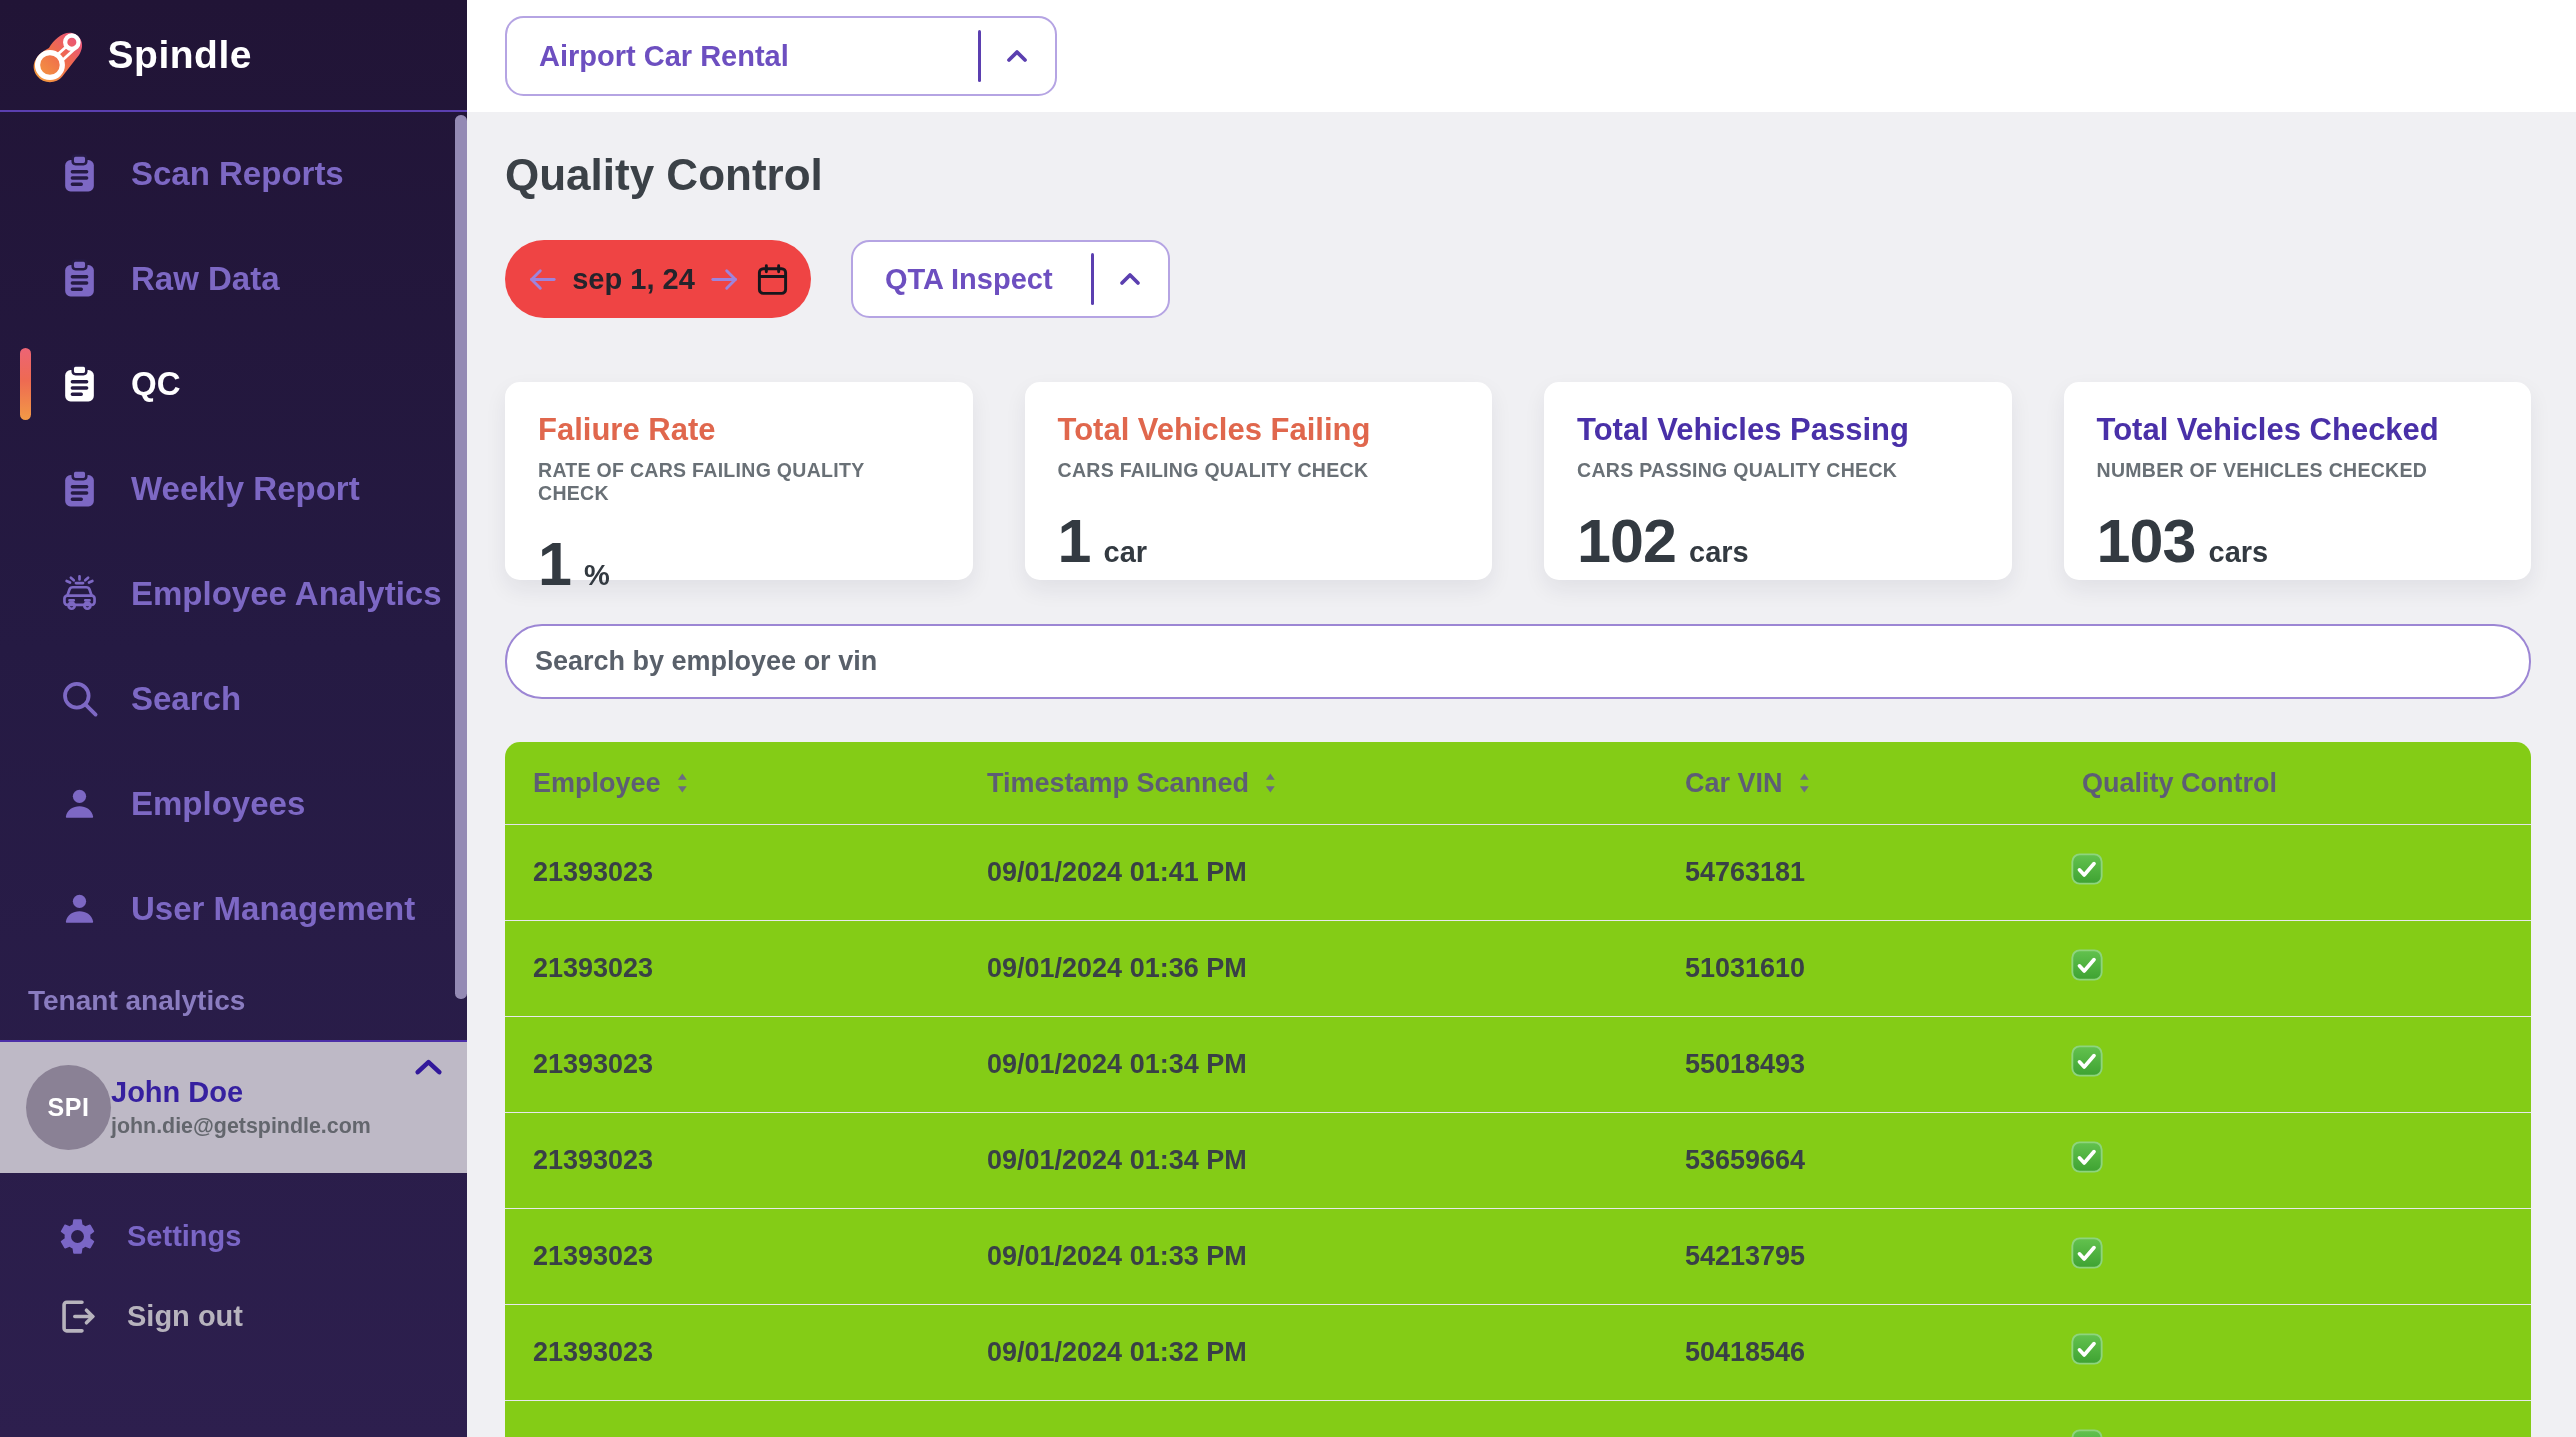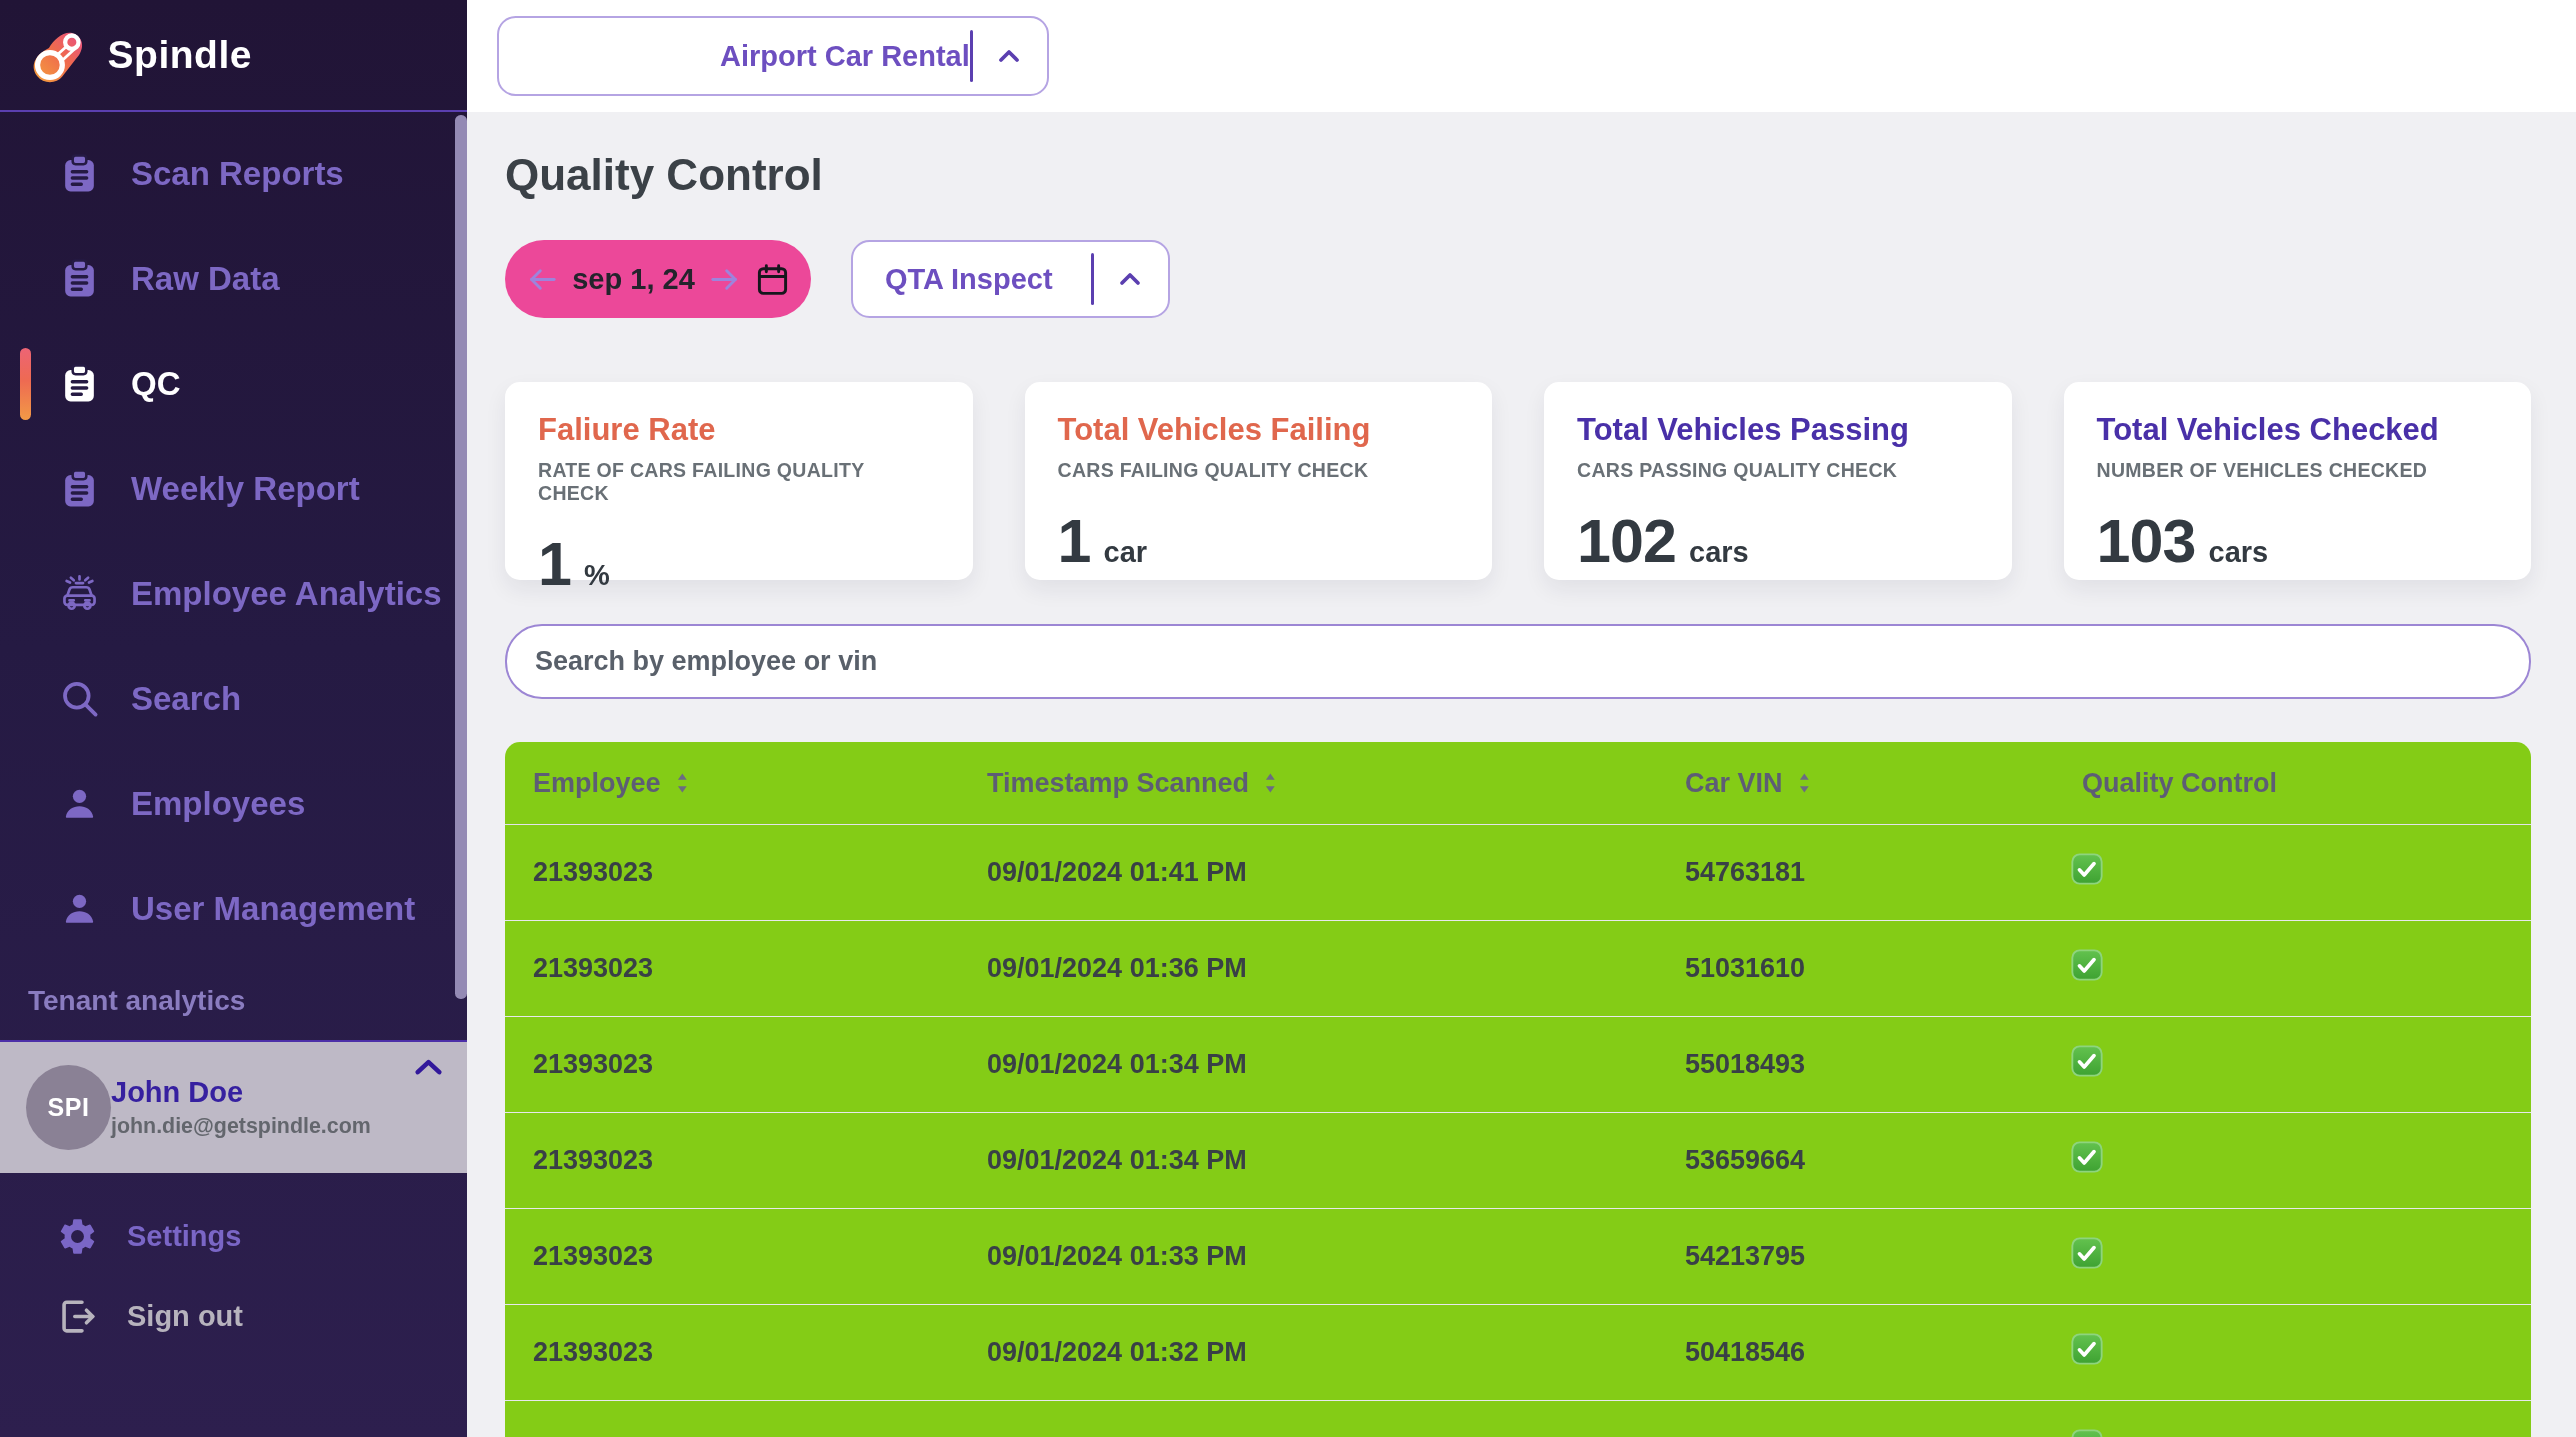--- a/index.html
+++ b/index.html
@@ -71,41 +71,41 @@
   .footer-item.signout { color: #b7b3bd; }
   .sidebar-scrollbar {
     position: absolute; top: 115px; right: 0; width: 12px; height: 884px;
     background: #948ab4; border-radius: 5.6px;
   }
 
   
   .main { flex: 1 1 auto; display: flex; flex-direction: column; background: #f0f0f3; }
   .topbar {
     height: 112px; flex: 0 0 112px; background: #ffffff;
-    display: flex; align-items: center; padding-left: 30px; text-align: right;
+    display: flex; align-items: center; padding-left: 38px;
   }
   .select {
     height: 80px; background: #ffffff; border: 2.3px solid var(--border-lav);
     border-radius: 18.6px; display: flex; align-items: center; cursor: pointer;
   }
   .select.tenant { width: 552px; }
   .select.qta { width: 319px; height: 78px; }
   .select-label {
     flex: 1 1 auto; padding-left: 32px; color: var(--purple-text);
     font-size: 29px; font-weight: 800;
   }
   .select-divider { width: 2.8px; height: 52px; background: var(--purple); border-radius: 1.9px; }
   .select-caret { width: 32px; height: 32px; margin: 0 22px 0 20.4px; color: var(--purple); }
 
   .content { flex: 1 1 auto; padding: 0 45px 0 38px; }
   h1.page-title { margin-top: 37px; font-size: 44px; line-height: 52px; font-weight: 800; color: #3b4147; }
 
   .controls { margin-top: 39px; display: flex; align-items: center; gap: 40px; }
   .date-pill {
-    width: 306px; height: 78px; background: #ec4899; border-radius: 39px;
+    width: 306px; height: 78px; background: #ef4444; border-radius: 39px;
     display: flex; align-items: center; justify-content: center; gap: 12px;
   }
   .arrow-btn { width: 35px; height: 35px; color: #9d84dc; cursor: pointer; display: inline-flex; }
   .date-label { color: #24242c; font-size: 29px; font-weight: 700; white-space: nowrap; }
   .cal-btn { width: 37px; height: 37px; color: #16161c; cursor: pointer; display: inline-flex; }
 
   .cards { margin-top: 64px; display: flex; gap: 52px; }
   .card {
     flex: 1 1 0; height: 198px; background: #ffffff; border-radius: 15px;
     box-shadow: 0 9.3px 22px rgba(25,25,60,.07); padding: 30px 33px 0 33px;

